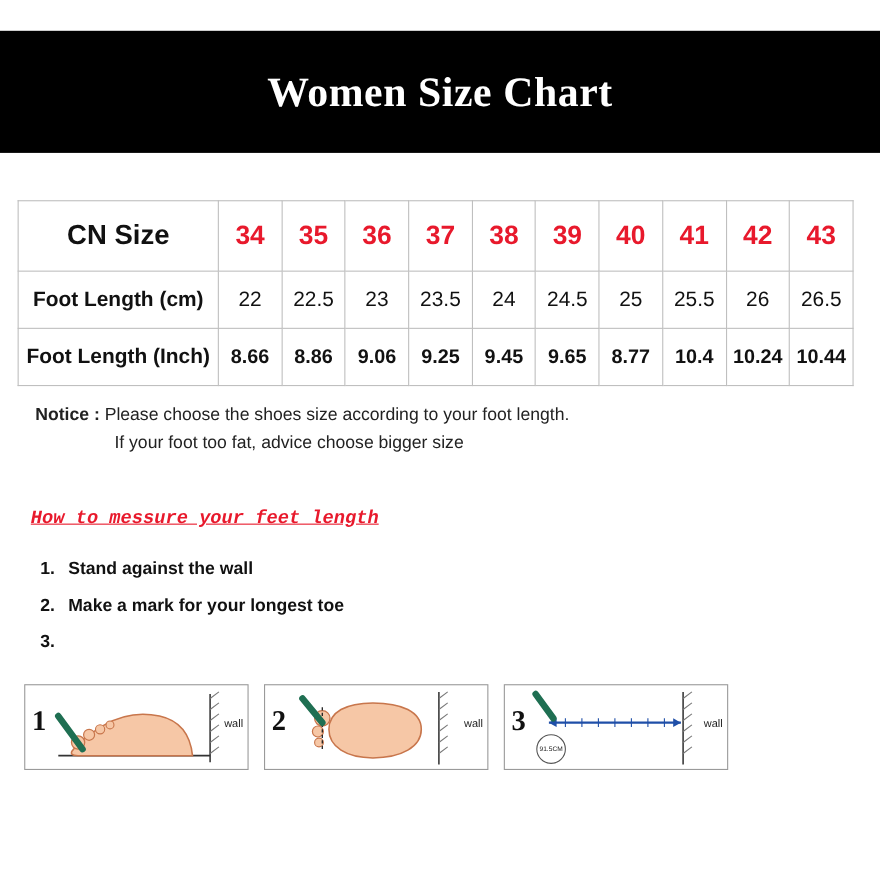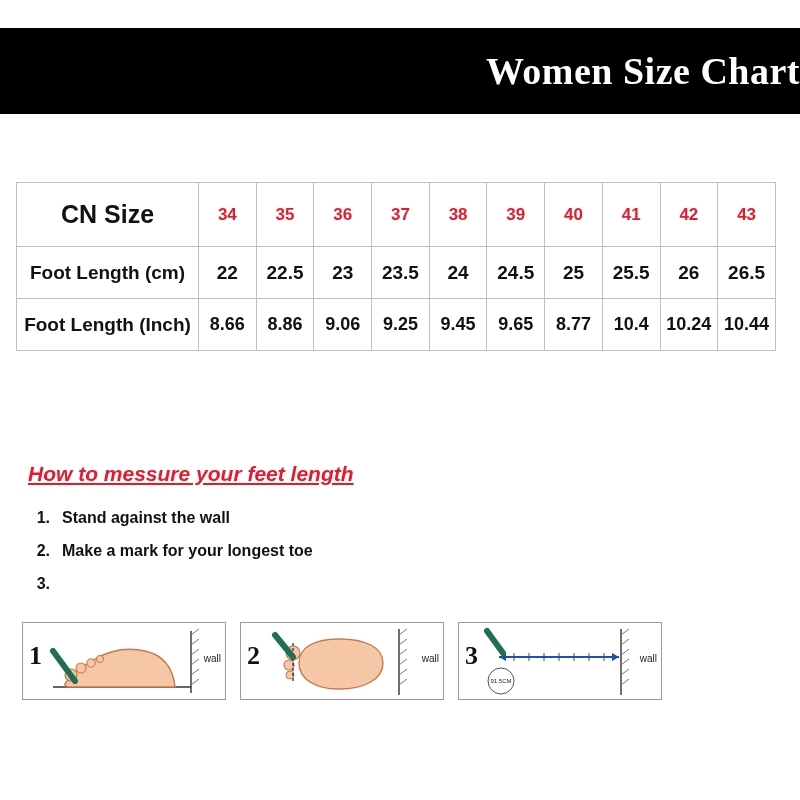--- a/index.html
+++ b/index.html
@@ -18,25 +18,25 @@
     background: #ffffff;
     overflow: hidden;
   }
 
   
   .banner {
     position: absolute;
     left: 0;
     top: 28px;
     width: 800px;
-    height: 86px;
+    height: 111px;
     background: #000000;
     display: flex;
     align-items: center;
-    justify-content: flex-end;
+    justify-content: center;
   }
   .banner-title {
     color: #ffffff;
     font-family: "Liberation Serif", serif;
     font-weight: bold;
     font-size: 38px;
     letter-spacing: 0.5px;
   }
 
   
@@ -73,25 +73,25 @@
     font-size: 19px;
     text-align: center;
   }
   tr.r-head td.label-cell {
     font-size: 25px;
     font-weight: bold;
   }
   tr.r-head td.val {
     color: #e8192c;
     font-weight: bold;
-    font-size: 17px;
+    font-size: 24px;
   }
   tr.r-cm td.val {
     font-size: 19px;
-    font-weight: bold;
+    font-weight: normal;
     margin-left: 19px;
   }
   tr.r-inch td.val {
     font-size: 18px;
     font-weight: bold;
     margin-left: 14px;
   }
 
   
   .notice {
@@ -106,26 +106,26 @@
   .notice b { font-weight: bold; }
   .notice-line2 {
     margin-left: 72px;
   }
 
   
   .howto-title {
     position: absolute;
     left: 28px;
     top: 462px;
-    font-size: 21px;
+    font-size: 17px;
     font-weight: bold;
     font-style: italic;
     color: #e8192c;
     text-decoration: underline;
-    font-family: Liberation Sans, sans-serif;
+    font-family: Liberation Mono, monospace;
   }
   .steps {
     position: absolute;
     left: 30px;
     top: 508px;
     width: 700px;
     font-size: 16px;
     font-weight: bold;
     color: #111111;
   }
@@ -220,20 +220,27 @@
         <td class="val">9.65</td>
         <td class="val">8.77</td>
         <td class="val">10.4</td>
         <td class="val">10.24</td>
         <td class="val">10.44</td>
       </tr>
     </tbody>
       </table>
   </div>
 
+  <div class="notice">
+    <div>
+      <b>Notice :</b>
+      <span>Please choose the shoes size according to your foot length.</span>
+    </div>
+    <div class="notice-line2">If your foot too fat, advice choose bigger size</div>
+  </div>
 
   <div class="howto-title">How to messure your feet length</div>
 
   <div class="steps">
     <div class="step">
       <span class="step-num">1.</span>
       <span>Stand against the wall</span>
     </div>
     <div class="step">
       <span class="step-num">2.</span>

